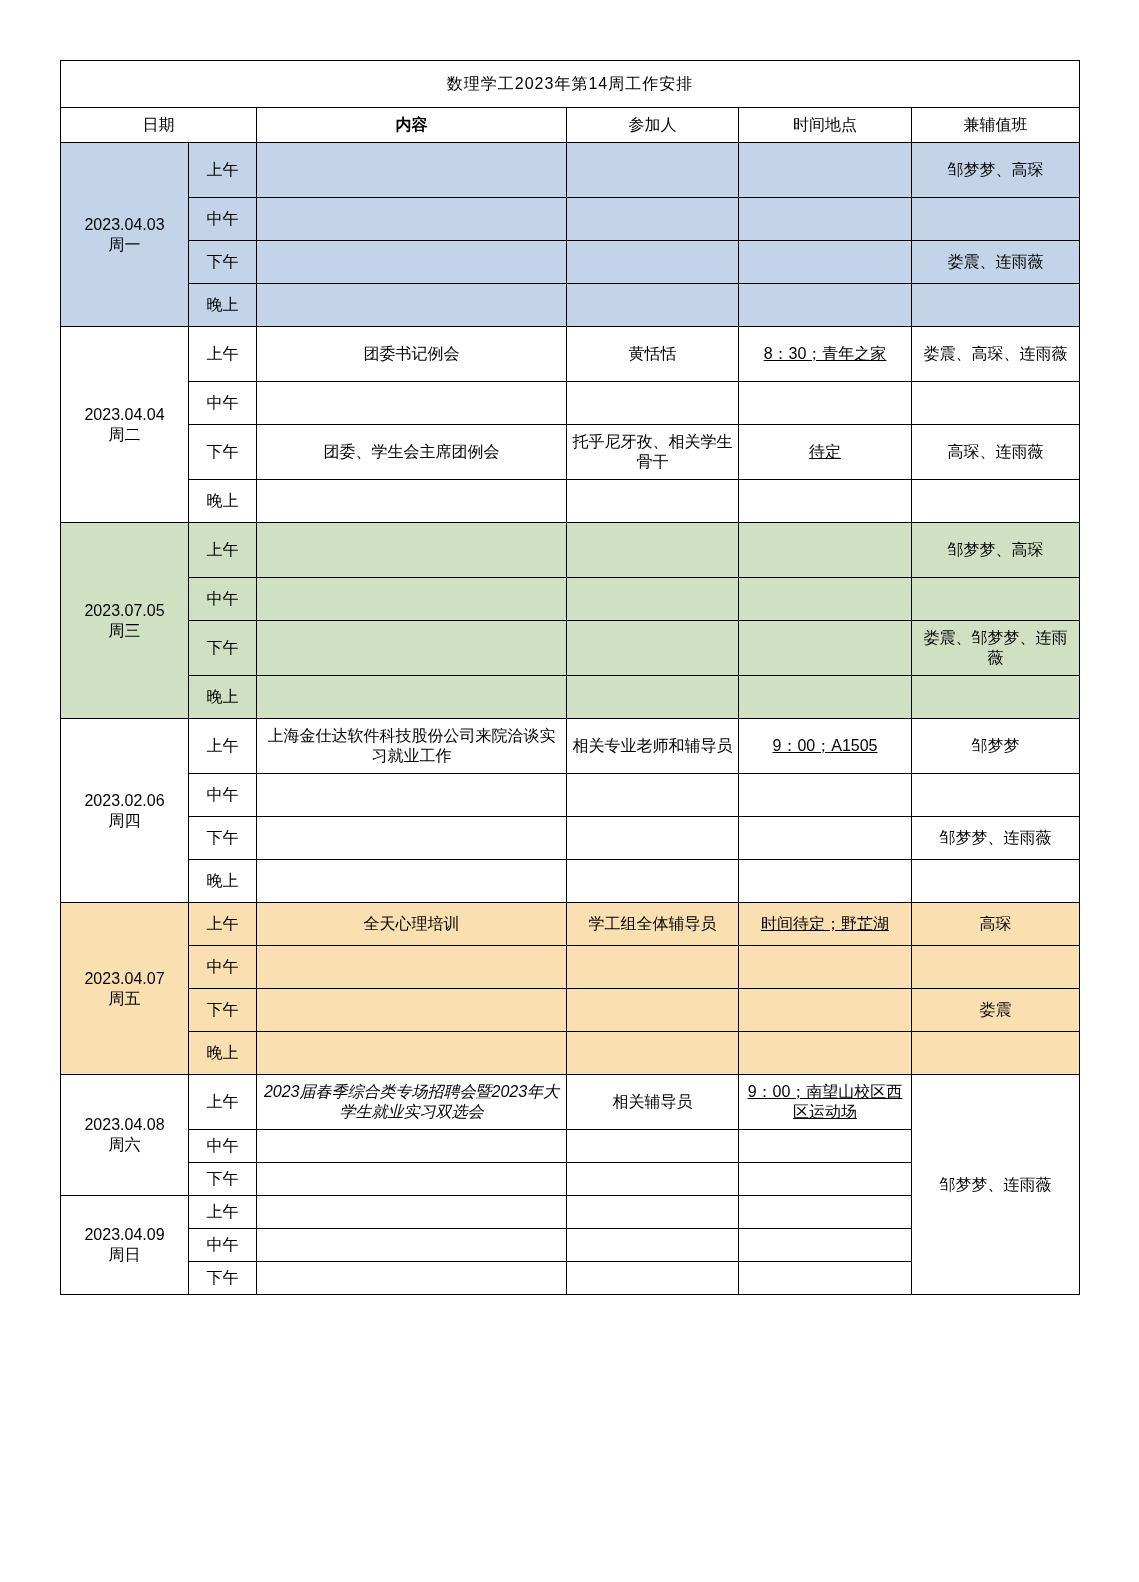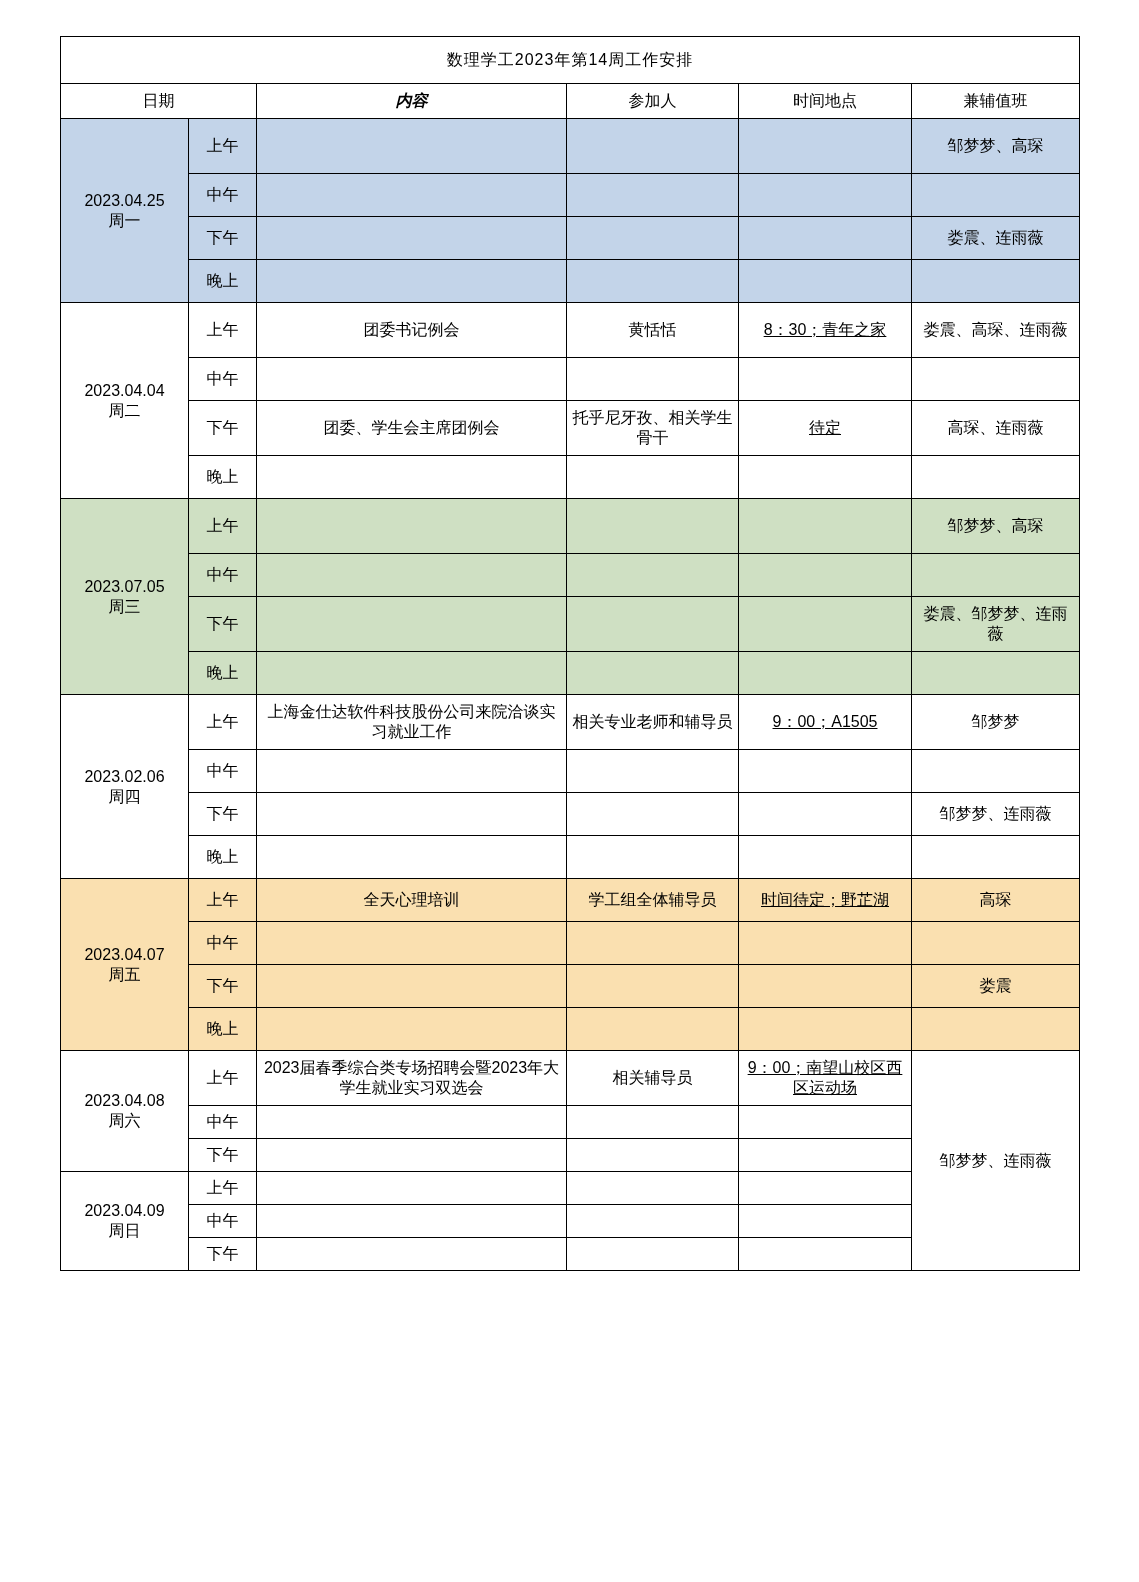--- a/index.html
+++ b/index.html
@@ -11,21 +11,21 @@
     width: 1139px;
     height: 1582px;
     font-family: "Liberation Sans", sans-serif;
     color: #000000;
   }
   .page {
     position: relative;
     width: 1139px;
     height: 1582px;
     box-sizing: border-box;
-    padding: 36px 60px 0 60px;
+    padding: 60px 60px 0 60px;
   }
   table.schedule {
     width: 1019px;
     border-collapse: collapse;
     table-layout: fixed;
   }
   table.schedule td, table.schedule th {
     border: 1px solid #000000;
     padding: 2px 4px;
     vertical-align: middle;
@@ -40,21 +40,20 @@
     letter-spacing: 1px;
     height: 42px;
     padding: 4px 0 6px 0;
   }
   .header-row td {
     font-size: 17px;
     height: 30px;
   }
   .header-row td.bold {
     font-weight: bold;
-    font-style: italic;
   }
   .date-cell {
     font-size: 17px;
     line-height: 1.45;
     width: 128px;
   }
   .slot-cell {
     width: 68px;
     font-size: 16px;
   }
@@ -72,21 +71,21 @@
   .duty-cell {
     width: 168px;
   }
   .tall td { height: 50px; }
   .short td { height: 38px; }
   .xshort td { height: 28px; }
   .row-blue td { background: #c3d4e9; }
   .row-green td { background: #cfe0c3; }
   .row-amber td { background: #fae0b0; }
   .bold { font-weight: bold; }
-  .nowrap-sm { font-size: 15px; }
+  .nowrap-sm { font-size: 15px; font-style: italic; }
 </style>
 </head>
 <body>
 
 <div class="page">
   <table class="schedule">
     <colgroup>
       <col style="width:128px">
       <col style="width:68px">
       <col style="width:310px">
@@ -103,21 +102,21 @@
       <tr class="header-row">
         <td colspan="2">日期</td>
         <td class="bold">内容</td>
         <td>参加人</td>
         <td>时间地点</td>
         <td>兼辅值班</td>
       </tr>
 
       <tr class="row-blue tall">
         <td class="date-cell" rowspan="4">
-          <span>2023.04.25</span><br>
+          <span>2023.04.03</span><br>
           <span>周一</span>
         </td>
         <td class="slot-cell bold">上午</td>
         <td class="content-cell"></td>
         <td class="people-cell"></td>
         <td class="place-cell"></td>
         <td class="duty-cell">邹梦梦、高琛</td>
       </tr>
       <tr class="row-blue short">
         <td class="slot-cell bold">中午</td>

